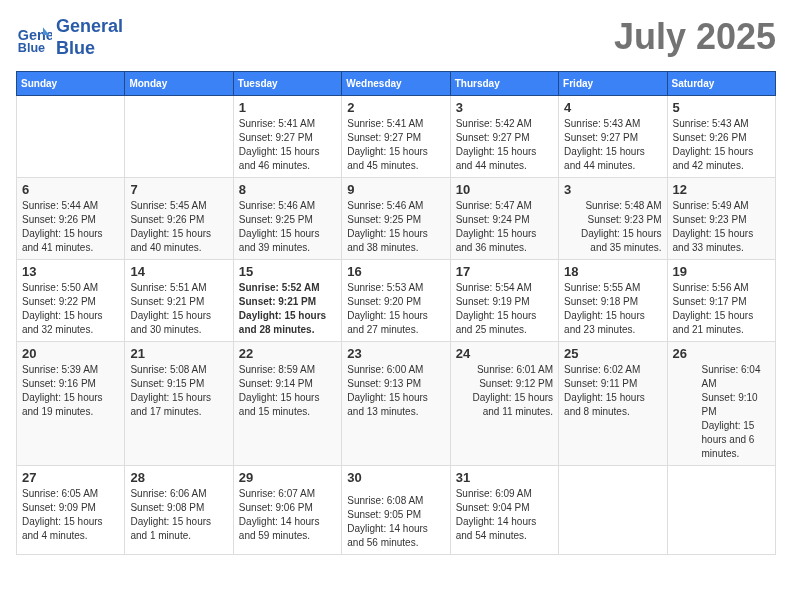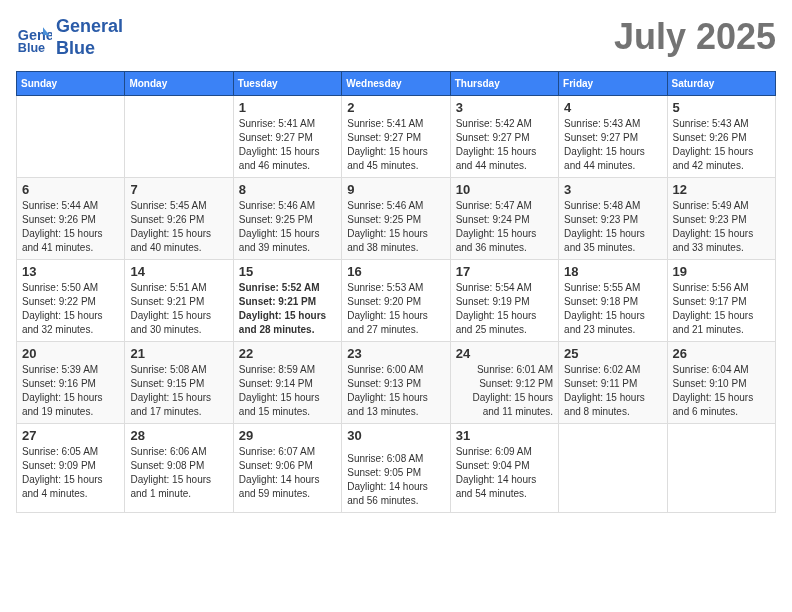--- a/index.html
+++ b/index.html
@@ -183,21 +183,21 @@
 Daylight: 15 hours and 38 minutes.</div>
         </td>
         <td>
           <span class="day-num">10</span>
           <div class="cell-info" style="white-space: pre-line;">Sunrise: 5:47 AM
 Sunset: 9:24 PM
 Daylight: 15 hours and 36 minutes.</div>
         </td>
         <td>
           <span class="day-num">3</span>
-          <div class="cell-info" style="white-space: pre-line;">Sunrise: 5:48 AM
+          <div class="cell-info" style="white-space: pre-line; text-align: right;">Sunrise: 5:48 AM
 Sunset: 9:23 PM
 Daylight: 15 hours and 35 minutes.</div>
         </td>
         <td>
           <span class="day-num">12</span>
           <div class="cell-info" style="white-space: pre-line;">Sunrise: 5:49 AM
 Sunset: 9:23 PM
 Daylight: 15 hours and 33 minutes.</div>
         </td>
       </tr>
@@ -277,21 +277,21 @@
 Daylight: 15 hours and 11 minutes.</div>
         </td>
         <td>
           <span class="day-num">25</span>
           <div class="cell-info" style="white-space: pre-line;">Sunrise: 6:02 AM
 Sunset: 9:11 PM
 Daylight: 15 hours and 8 minutes.</div>
         </td>
         <td>
           <span class="day-num">26</span>
-          <div class="cell-info" style="white-space: pre-line;">Sunrise: 6:04 AM
+          <div class="cell-info" style="white-space: pre-line; margin-left: 29px;">Sunrise: 6:04 AM
 Sunset: 9:10 PM
 Daylight: 15 hours and 6 minutes.</div>
         </td>
       </tr>
       <tr>
         <td>
           <span class="day-num">27</span>
           <div class="cell-info" style="white-space: pre-line;">Sunrise: 6:05 AM
 Sunset: 9:09 PM
 Daylight: 15 hours and 4 minutes.</div>

